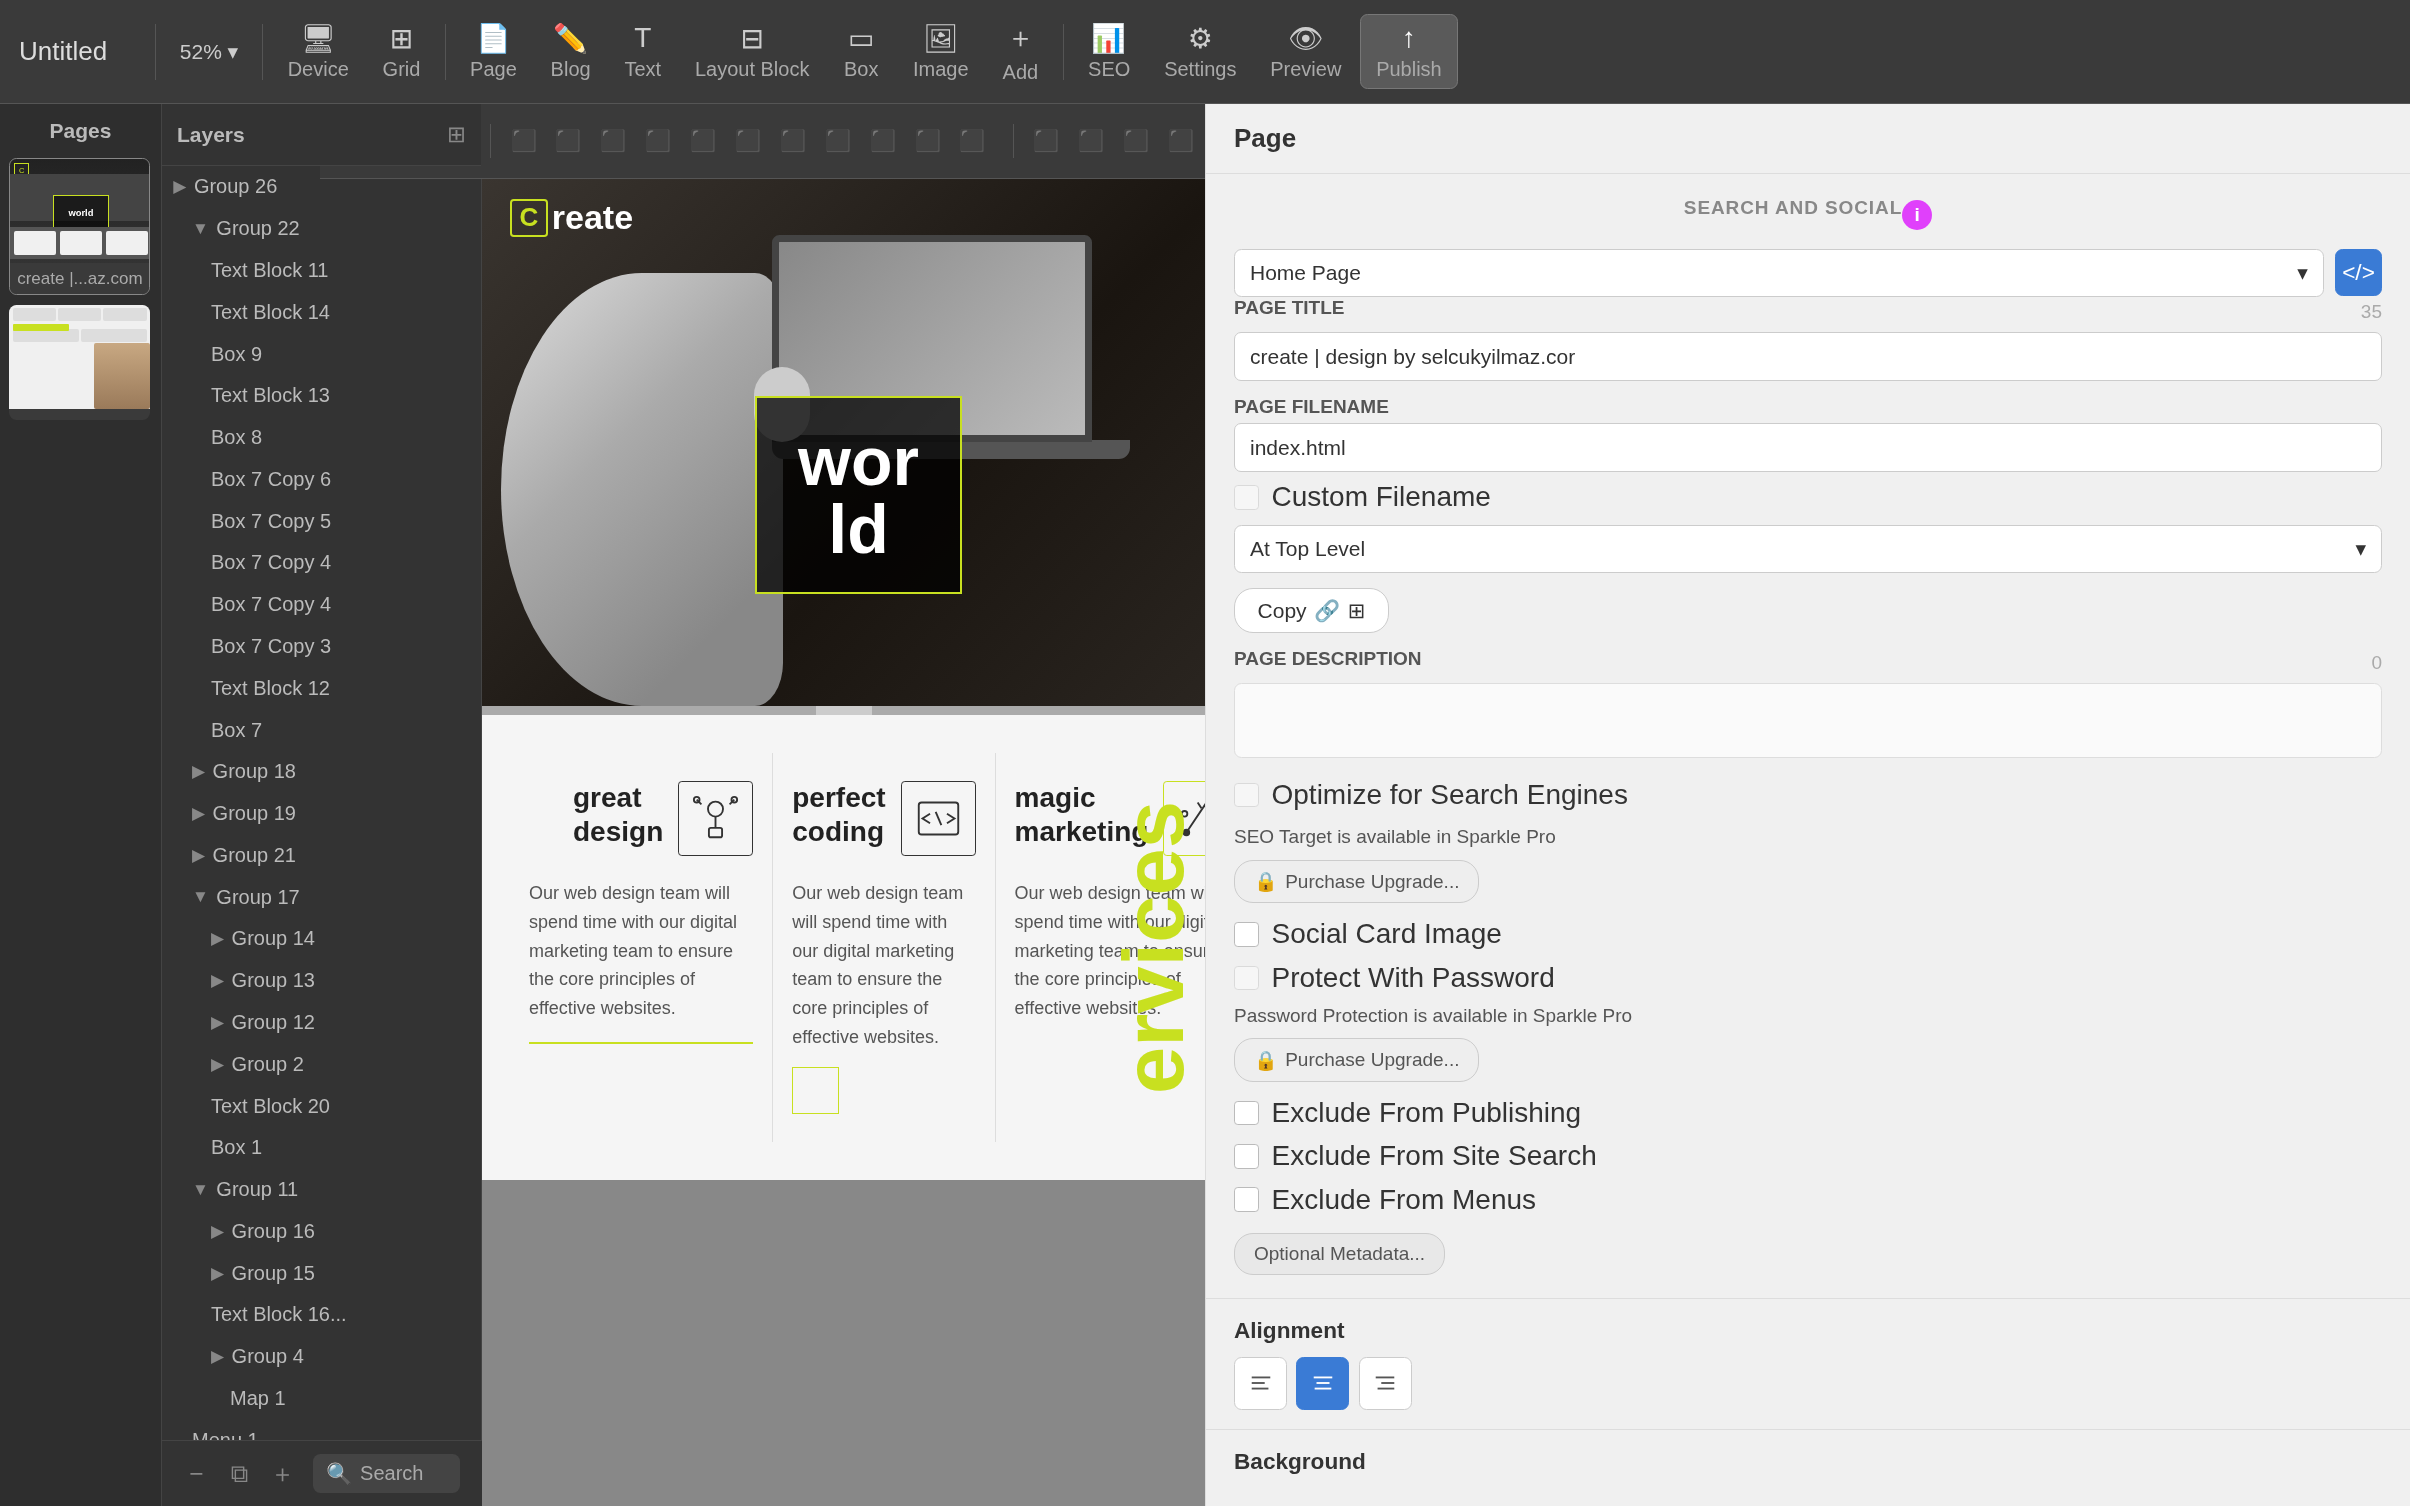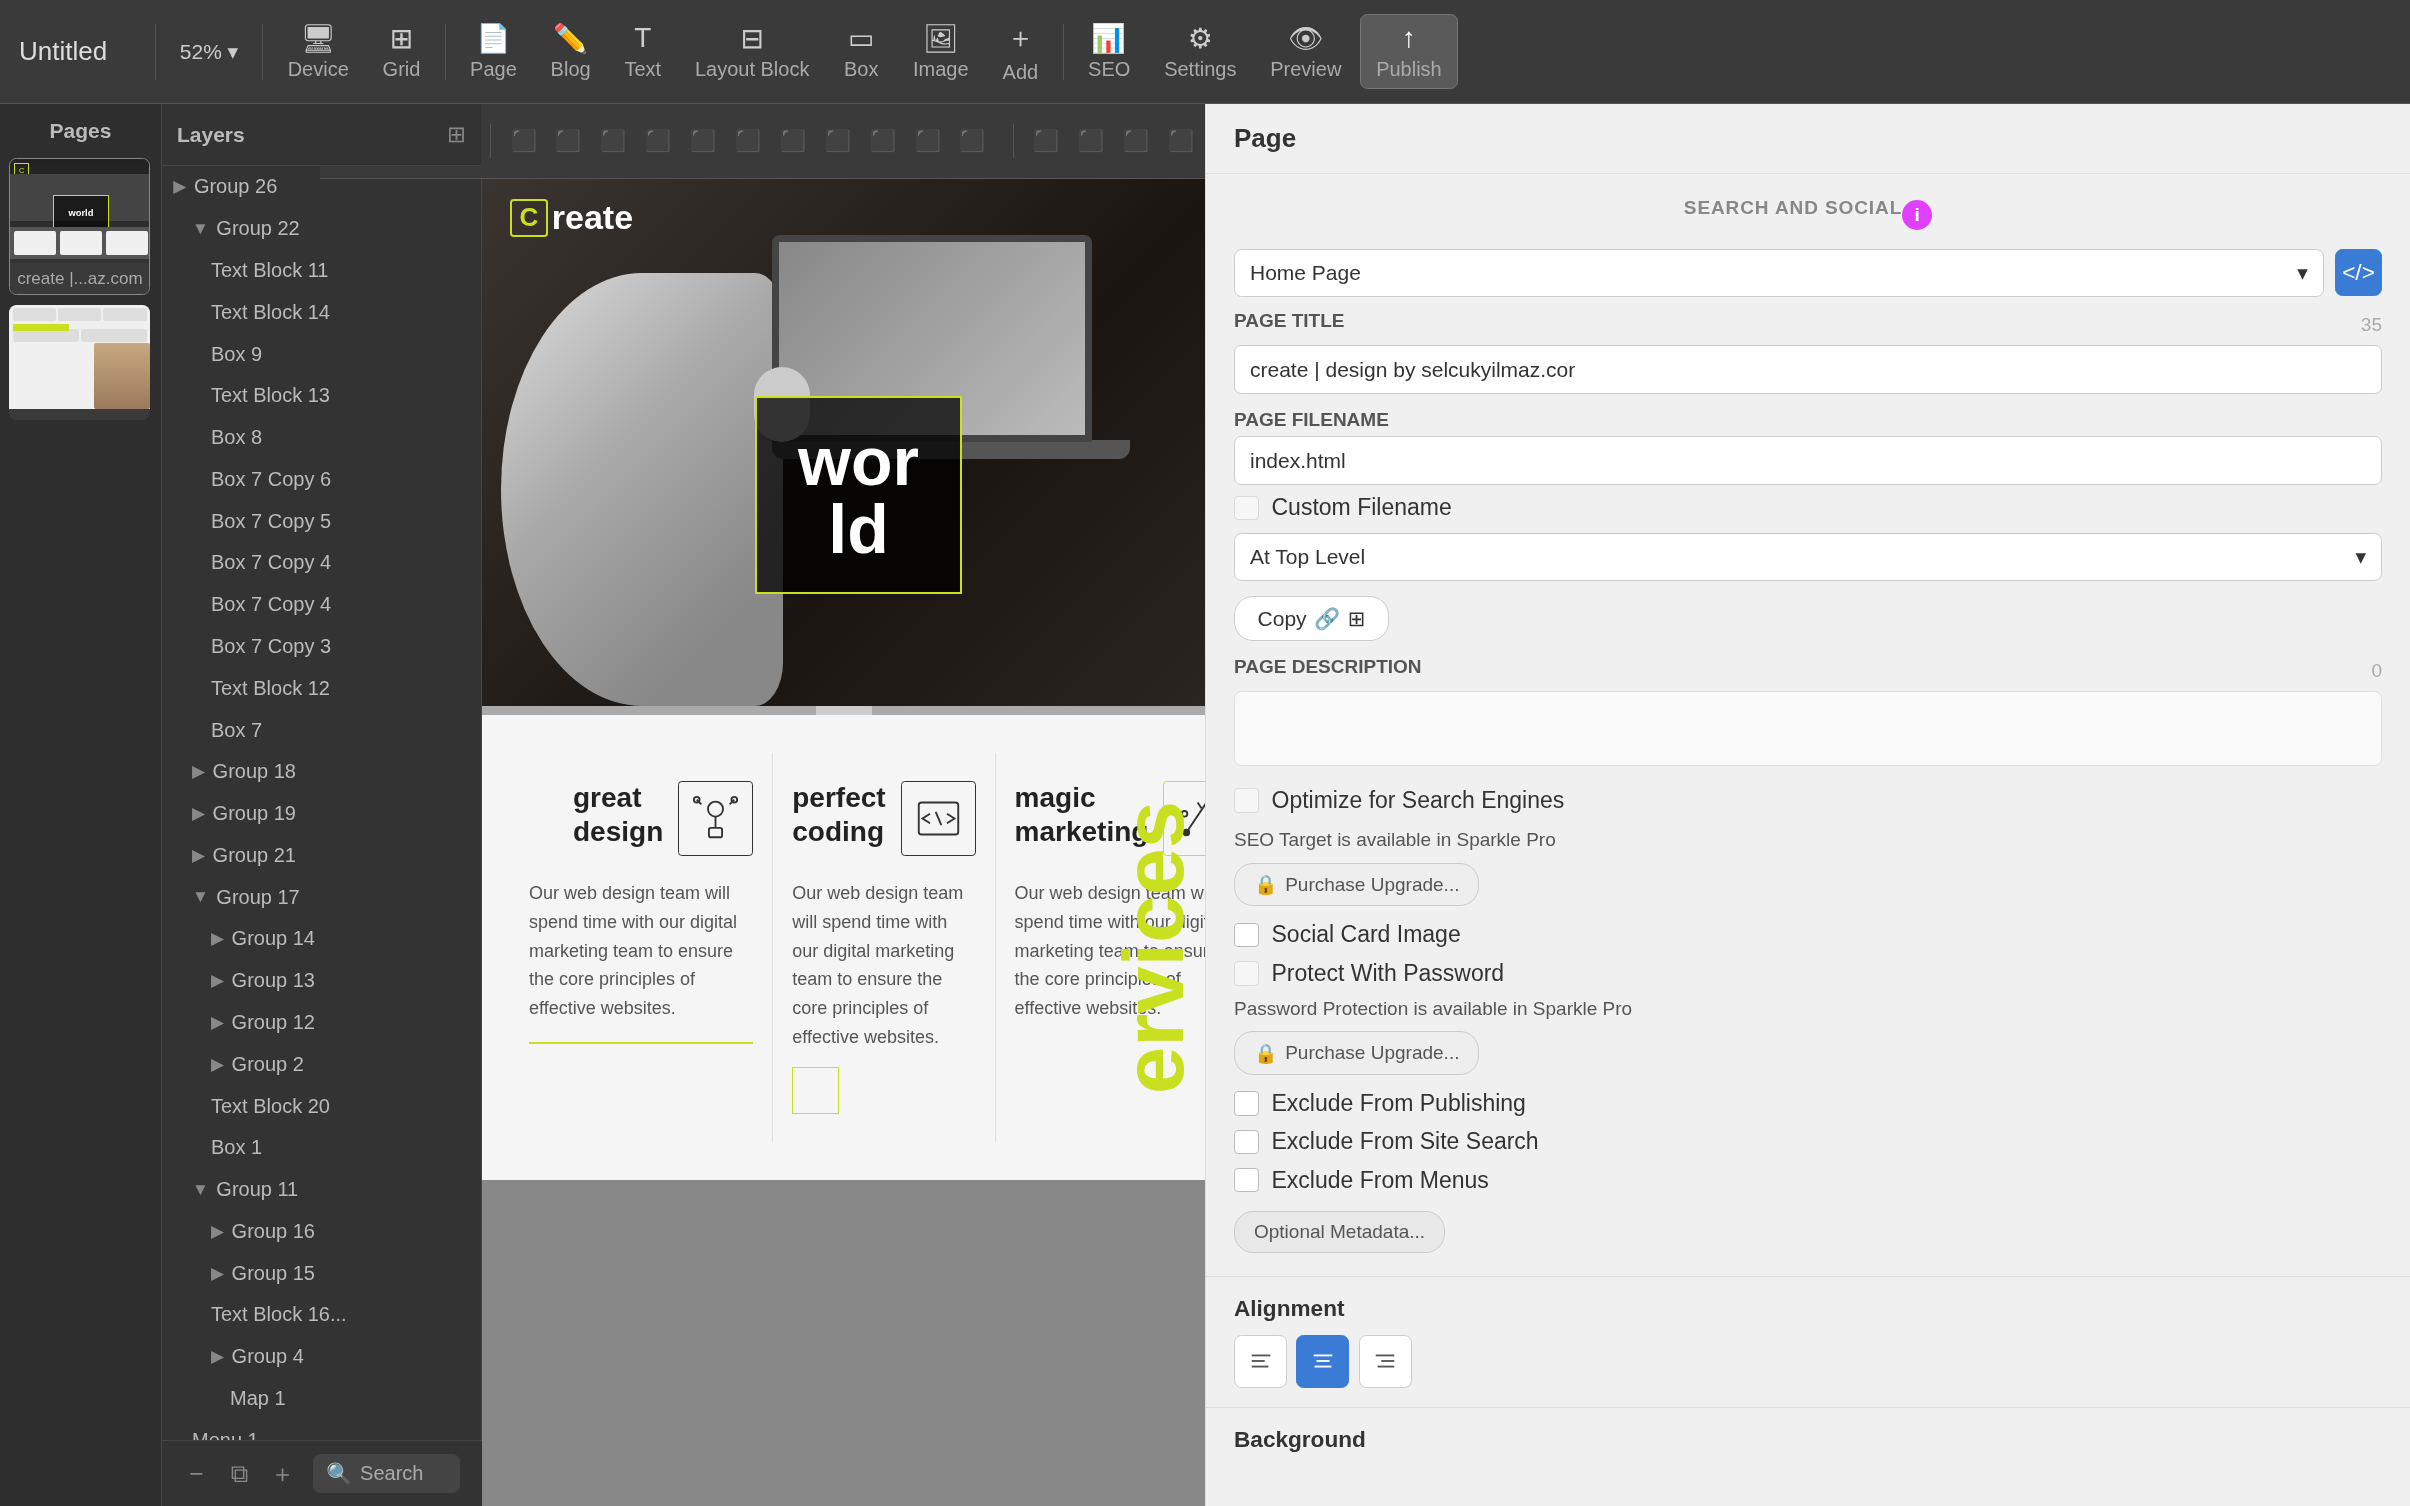--- a/index.html
+++ b/index.html
@@ -199,21 +199,21 @@
     }
     .rp-header {
       padding: 19px 28px;
       border-bottom: 0.9px solid #ddd;
       background: #f0f0f0;
       position: sticky; top: 0; z-index: 10;
     }
     .rp-title { font-size: 26px; font-weight: 600; color: #333; }
     .rp-section { padding: 22.6px 28px; border-bottom: 0.9px solid #ddd; }
     .rp-section-title { font-size: 19px; font-weight: 600; color: #888; text-transform: uppercase; letter-spacing: 0.9px; margin-bottom: 15px; }
-    .rp-row { display: flex; align-items: center; gap: 11.3px; margin-bottom: 13px; }
+    .rp-row { display: flex; align-items: center; gap: 11.3px; }
     .rp-input {
       flex: 1; padding: 11.3px 15px;
       border: 0.9px solid #ccc; border-radius: 7px;
       background: #fff; font-size: 21px; color: #333;
     }
     .rp-select {
       flex: 1; padding: 11.3px 15px;
       border: 0.9px solid #ccc; border-radius: 7.5px;
       background: #fff; font-size: 21px; color: #333;
       display: flex; align-items: center; justify-content: space-between;
@@ -229,21 +229,21 @@
     .rp-label { font-size: 19px; color: #555; margin-bottom: 7.5px; font-weight: bold; }
     .rp-count { font-size: 19px; color: #aaa; }
     .rp-text-area {
       width: 100%; height: 75px; border: 0.9px solid #ddd;
       border-radius: 7.5px; background: #fafafa; resize: none;
       font-size: 20px; padding: 9.4px 13px; color: #555;
     }
     .rp-checkbox-row { display: flex; align-items: center; gap: 13px; margin-bottom: 11.3px; }
     .rp-checkbox { width: 24.5px; height: 24.5px; border: 1.9px solid #bbb; border-radius: 3.8px; background: #fff; display: flex; align-items: center; justify-content: center; cursor: pointer; }
     .rp-checkbox.disabled { opacity: 0.4; }
-    .rp-checkbox-label { font-size: 23px; color: #333; }
+    .rp-checkbox-label { font-size: 28px; color: #333; }
     .rp-purchase-btn {
       display: inline-flex; align-items: center; gap: 7.5px;
       padding: 9.4px 19px; border-radius: 19px;
       background: #eee; border: 0.9px solid #ccc;
       font-size: 19px; color: #555; cursor: pointer;
       margin-top: 5.6px;
     }
     .rp-info-badge {
       width: 30px; height: 30px; border-radius: 50%;
       background: #e040fb; color: #fff;

